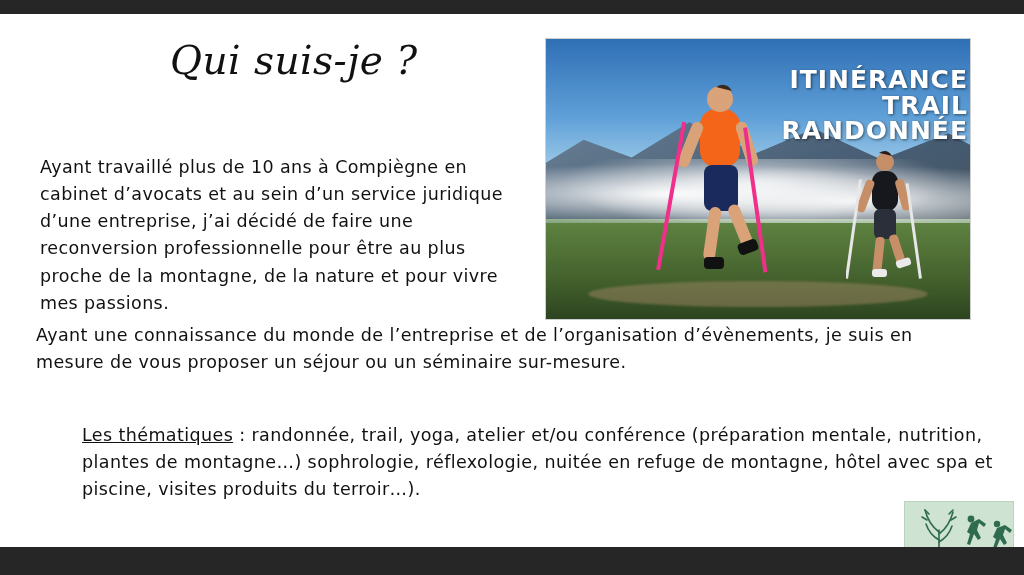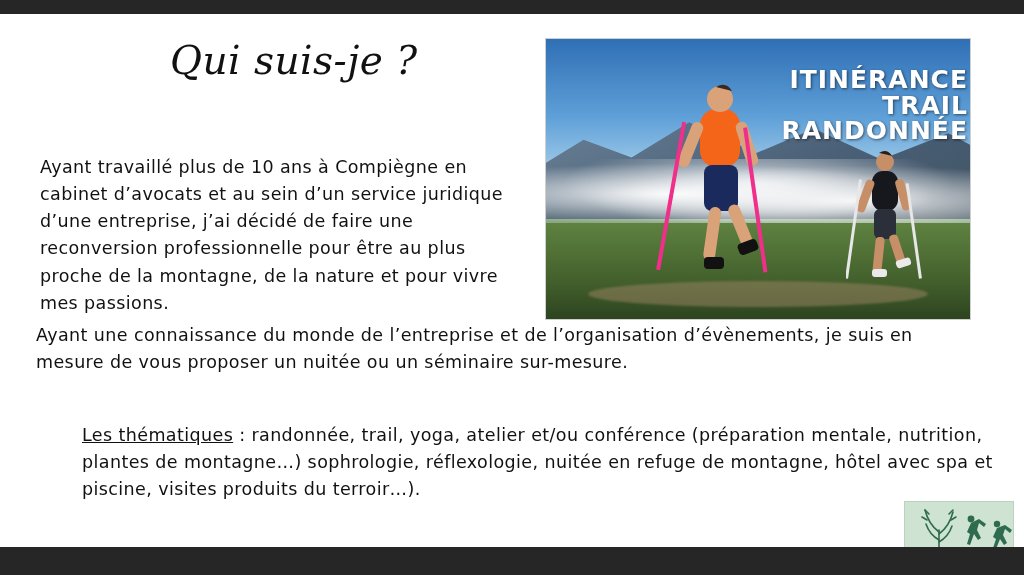--- a/index.html
+++ b/index.html
@@ -195,21 +195,21 @@
 
     <div class="photo-text">
       <div class="l1">ITINÉRANCE</div>
       <div class="l2">TRAIL</div>
       <div class="l4">RANDONNÉE</div>
     </div>
   </div>
 
   <div class="body-text para1">Ayant travaillé plus de 10 ans à Compiègne en cabinet d’avocats et au sein d’un service juridique d’une entreprise, j’ai décidé de faire une reconversion professionnelle pour être au plus proche de la montagne, de la nature et pour vivre mes passions.</div>
 
-  <div class="body-text para2">Ayant une connaissance du monde de l’entreprise et de l’organisation d’évènements, je suis en mesure de vous proposer un nuitée ou un séminaire sur-mesure.</div>
+  <div class="body-text para2">Ayant une connaissance du monde de l’entreprise et de l’organisation d’évènements, je suis en mesure de vous proposer un séjour ou un séminaire sur-mesure.</div>
 
   <div class="body-text para3"><span class="underline">Les thématiques</span><span> : randonnée, trail, yoga, atelier et/ou conférence (préparation mentale, nutrition, plantes de montagne…) sophrologie, réflexologie, nuitée en refuge de montagne, hôtel avec spa et piscine, visites produits du terroir…).</span></div>
 
   <div class="logo">
     <svg width="108" height="62" viewBox="0 0 108 62">
       <g stroke="#2f6b4f" fill="none" stroke-width="1.6" stroke-linecap="round">
         <path d="M34 56 L34 28"></path>
         <path d="M34 30 C26 24 22 16 20 8"></path>
         <path d="M34 32 C42 26 46 18 48 10"></path>
         <path d="M34 38 C27 34 23 28 21 22"></path>

